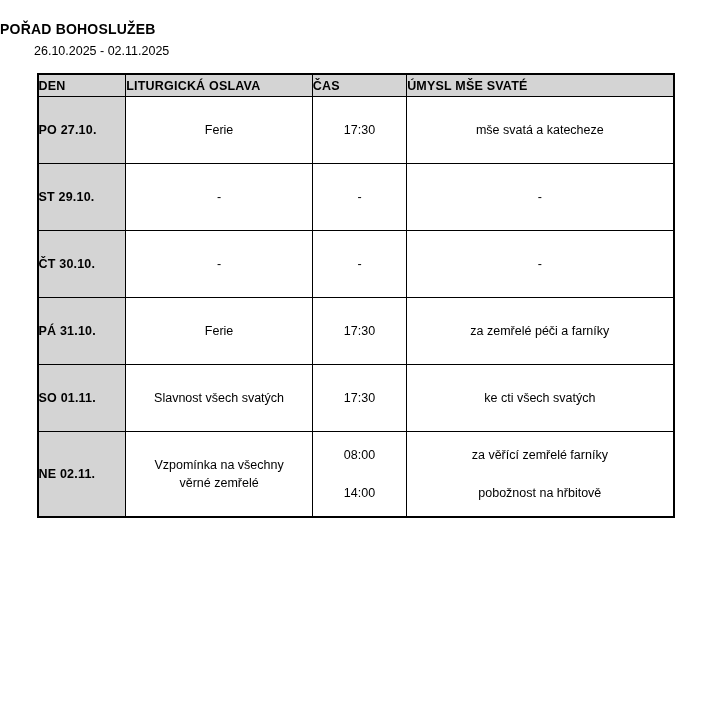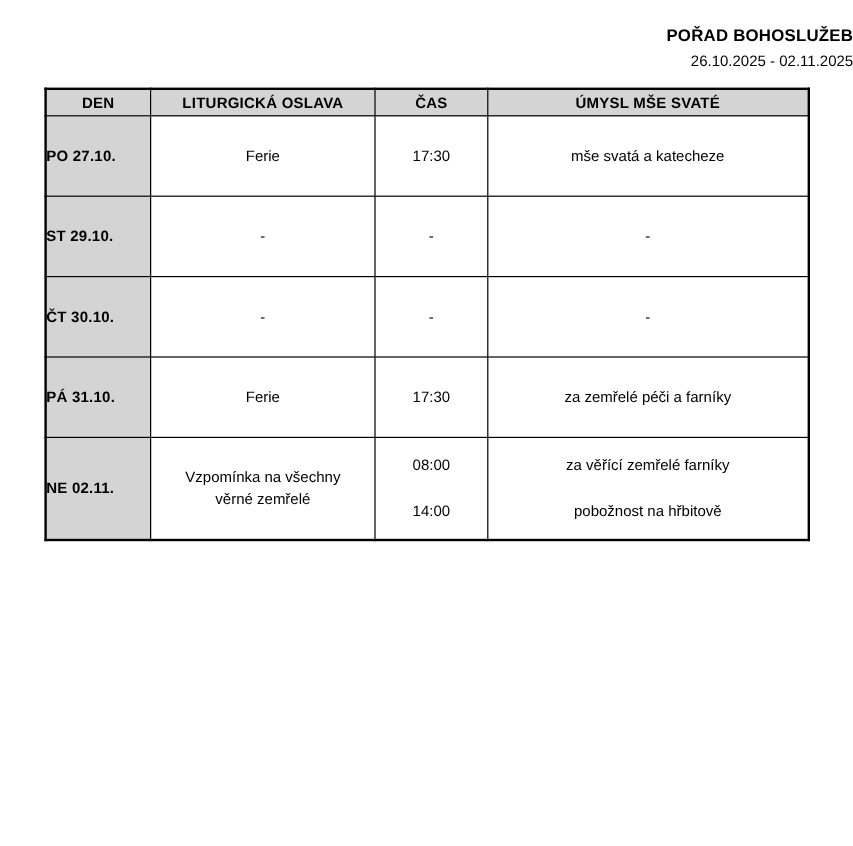--- a/index.html
+++ b/index.html
@@ -14,21 +14,21 @@
     color: #000000;
     overflow: hidden;
   }
   .page {
     width: 711px;
     height: 705px;
     position: relative;
     box-sizing: border-box;
   }
   .header {
-    text-align: right;
+    text-align: left;
     padding-top: 20px;
   }
   .header .line1 {
     font-size: 14px;
     font-weight: bold;
     letter-spacing: 0.2px;
     line-height: 19px;
   }
   .header .line2 {
     font-size: 14px;
@@ -57,21 +57,21 @@
   table.schedule td {
     border: 1px solid #000000;
     vertical-align: middle;
     padding: 0;
   }
   table.schedule thead th {
     background: #d4d4d4;
     font-size: 12.5px;
     font-weight: bold;
     height: 21px;
-    text-align: center;
+    text-align: left;
     letter-spacing: 0.2px;
   }
   col.c-day { width: 88px; }
   col.c-cel { width: 186px; }
   col.c-time { width: 94px; }
   col.c-int { width: 266px; }
 
   td.day {
     background: #d4d4d4;
     font-size: 12.5px;
@@ -152,20 +152,26 @@
           <td class="intention">-</td>
         </tr>
 
         <tr class="row">
           <td class="day">PÁ  31.10.</td>
           <td class="celebration">Ferie</td>
           <td class="time">17:30</td>
           <td class="intention">za zemřelé péči a farníky</td>
         </tr>
 
+        <tr class="row">
+          <td class="day">SO  01.11.</td>
+          <td class="celebration">Slavnost všech svatých</td>
+          <td class="time">17:30</td>
+          <td class="intention">ke cti všech svatých</td>
+        </tr>
 
         <tr class="row-last">
           <td class="day">NE  02.11.</td>
           <td class="celebration two-line">
             <span>Vzpomínka na všechny</span>
             <span>věrné zemřelé</span>
           </td>
           <td class="time two-line">
             <span>08:00</span>
             <span class="gap"></span>

